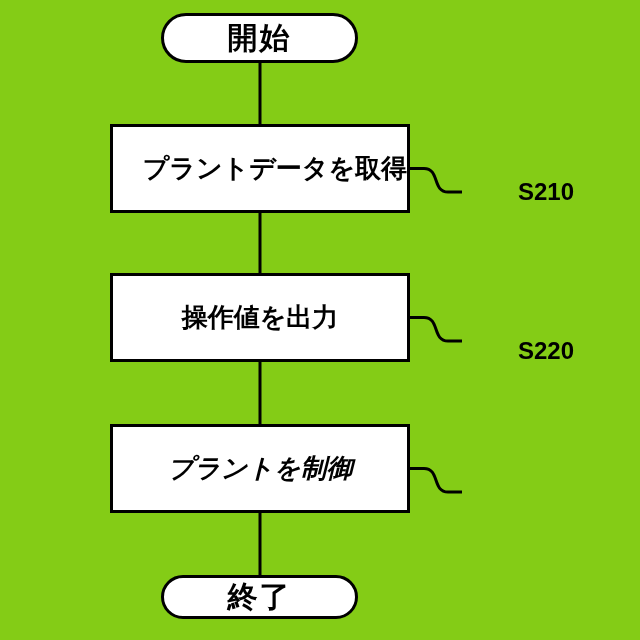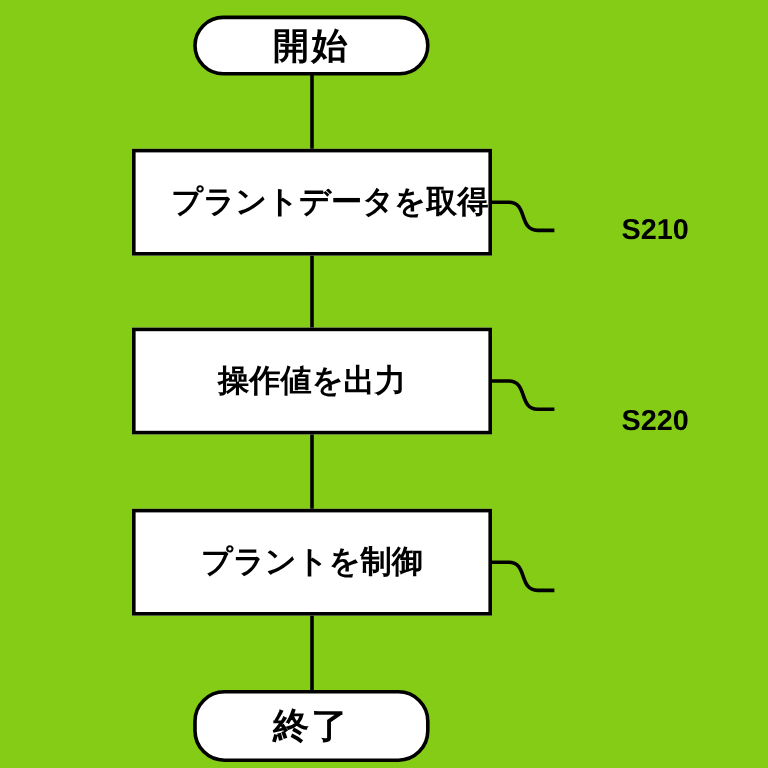--- a/index.html
+++ b/index.html
@@ -33,31 +33,31 @@
     justify-content: center;
     text-align: center;
   }
   .terminal {
     border-radius: 26px;
     font-size: 30px;
     font-weight: 600;
     letter-spacing: 2px;
   }
   .terminal.start { left: 161px; top: 13px;  width: 197px; height: 50px; }
-  .terminal.end   { left: 161px; top: 575px; width: 197px; height: 60px; }
+  .terminal.end   { left: 161px; top: 575px; width: 197px; height: 44px; }
   .process {
     left: 110px;
     width: 300px;
     height: 89px;
     font-size: 26px;
     font-weight: 600;
   }
   .process.b1 { top: 124px; justify-content: flex-end; }
   .process.b2 { top: 273px; }
-  .process.b3 { top: 424px; }
+  .process.b3 { top: 424px; font-style: italic; }
   .step-ref {
     position: absolute;
     left: 464px;
     width: 110px;
     height: 34px;
     line-height: 34px;
     font-size: 24px;
     font-weight: 700;
     text-align: right;
     white-space: nowrap;

